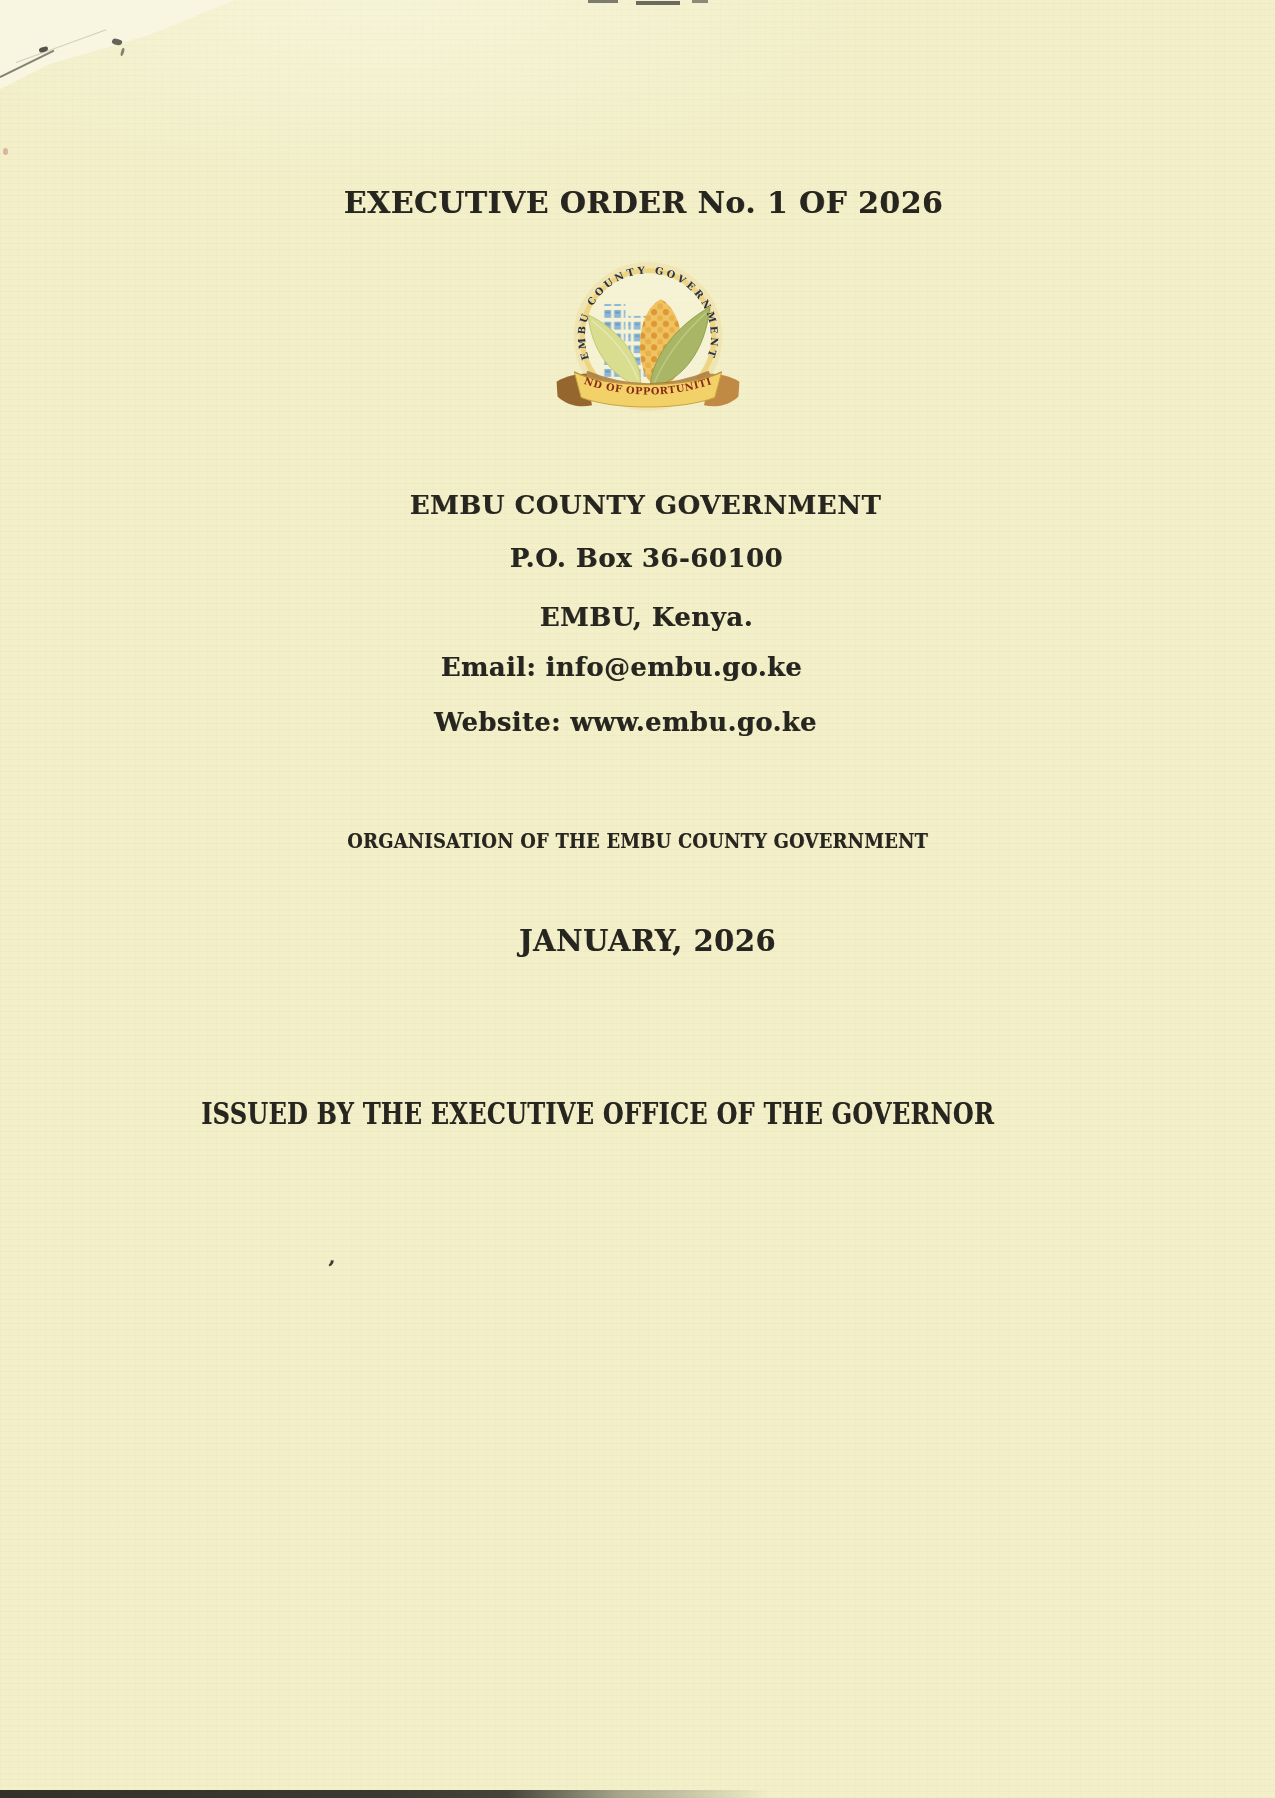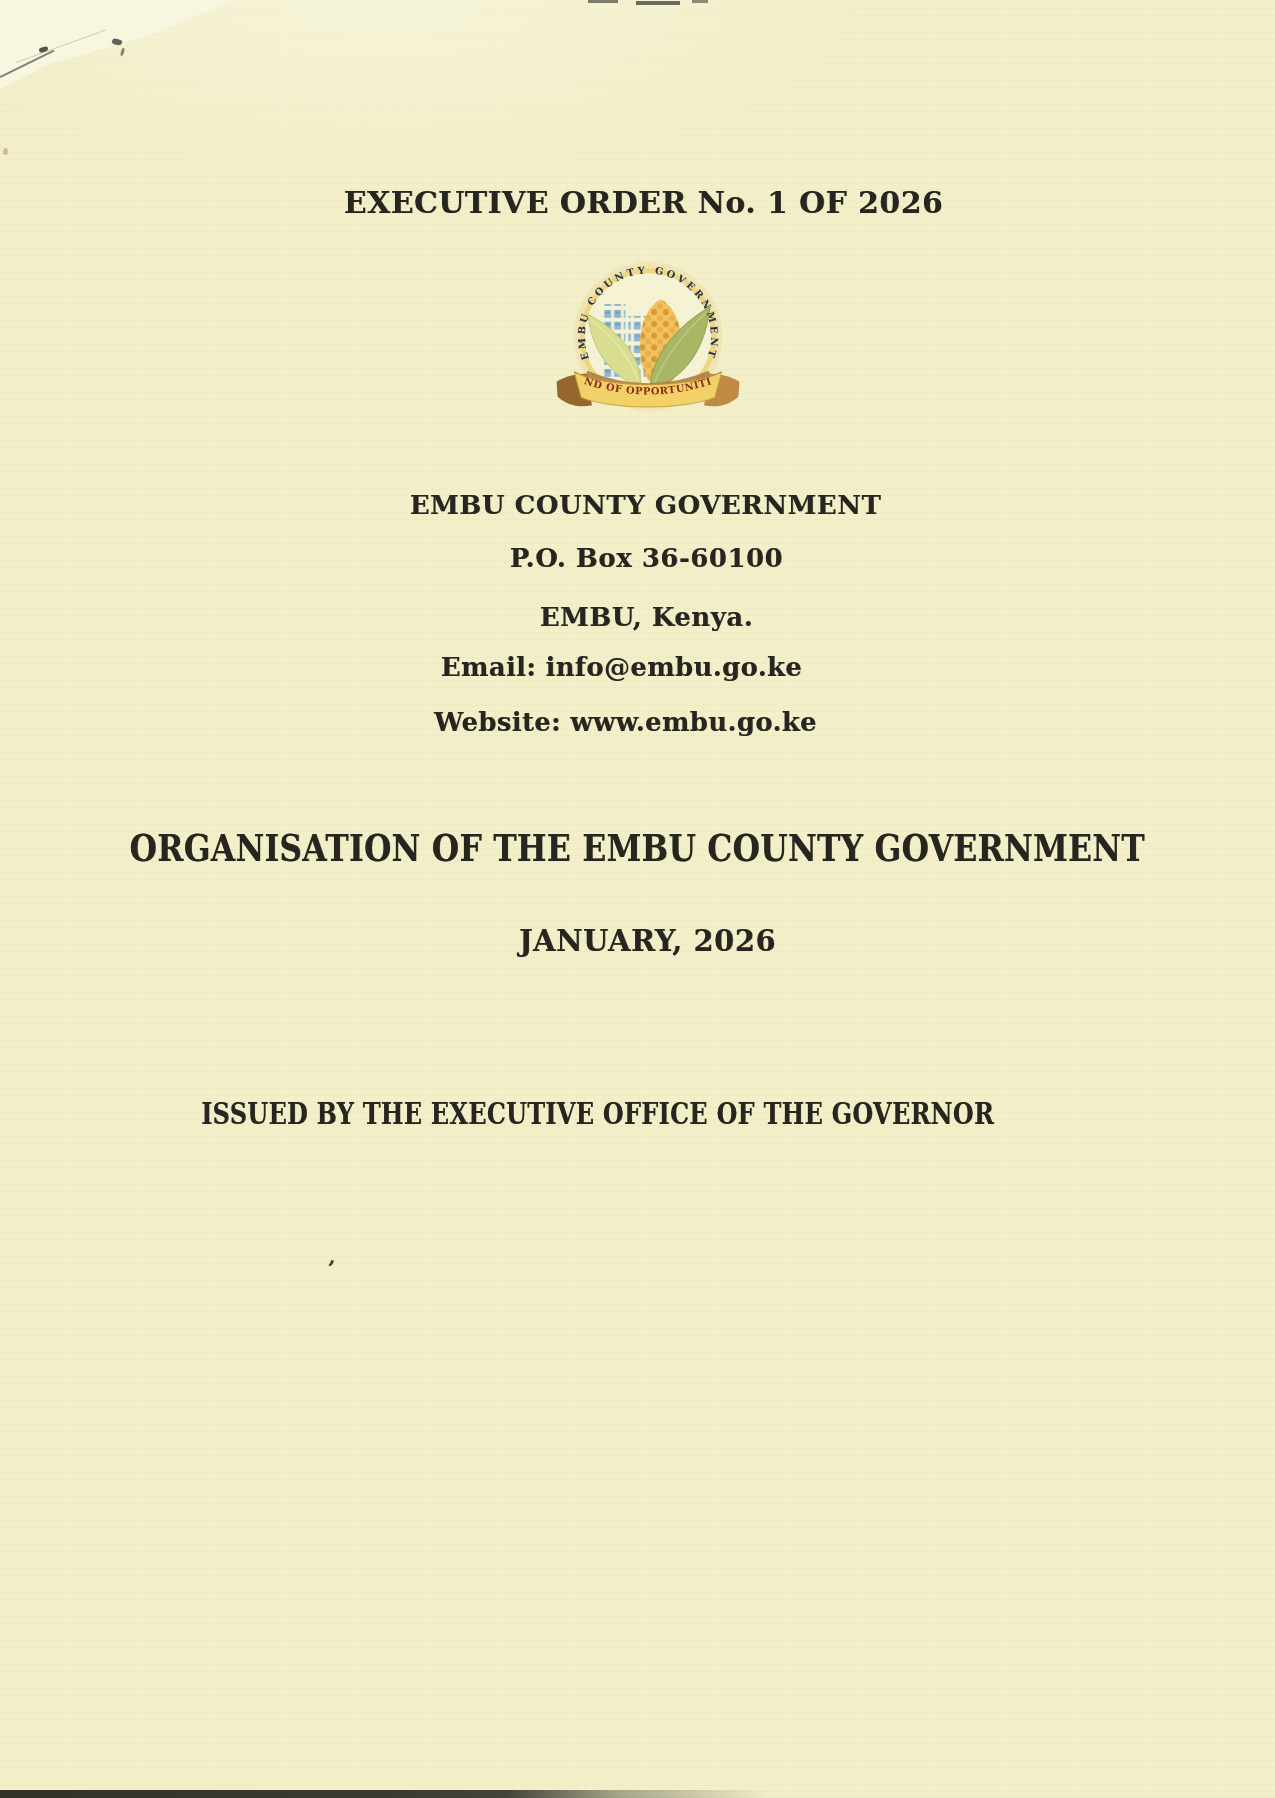--- a/index.html
+++ b/index.html
@@ -24,21 +24,21 @@
     white-space:nowrap;
     color:#26251f;
     text-shadow:0.4px 0.4px 0.6px rgba(45,42,32,0.5);
   }
   .title{top:188px;font-size:30px;letter-spacing:0.4px;transform:translateX(6px);}
   .org-name{top:492px;font-size:26px;letter-spacing:0.5px;transform:translateX(8px);}
   .po-box{top:545px;font-size:26px;letter-spacing:0.5px;transform:translateX(9px);}
   .city{top:604px;font-size:26px;letter-spacing:0.5px;transform:translateX(9px);}
   .email{top:654px;font-size:26px;letter-spacing:0.3px;transform:translateX(-16px);}
   .website{top:709px;font-size:26px;letter-spacing:0.3px;transform:translateX(-12px);}
-  .subject{top:830px;font-size:37px;text-decoration:underline;}
+  .subject{top:830px;font-size:21px;text-decoration:underline;}
   .subject .squeeze{display:inline-block;transform:scaleX(0.85);transform-origin:center;letter-spacing:0.3px;}
   .date{top:927px;font-size:29px;letter-spacing:0.5px;transform:translateX(10px);}
   .issuer{top:1099px;font-size:30px;transform:translateX(-40px);}
   .issuer .squeeze{display:inline-block;transform:scaleX(0.80);transform-origin:center;letter-spacing:0.3px;}
 
   .logo-wrap{
     position:absolute;top:250px;left:50%;
     width:208px;height:172px;
     transform:translateX(calc(-50% + 10px));
   }

